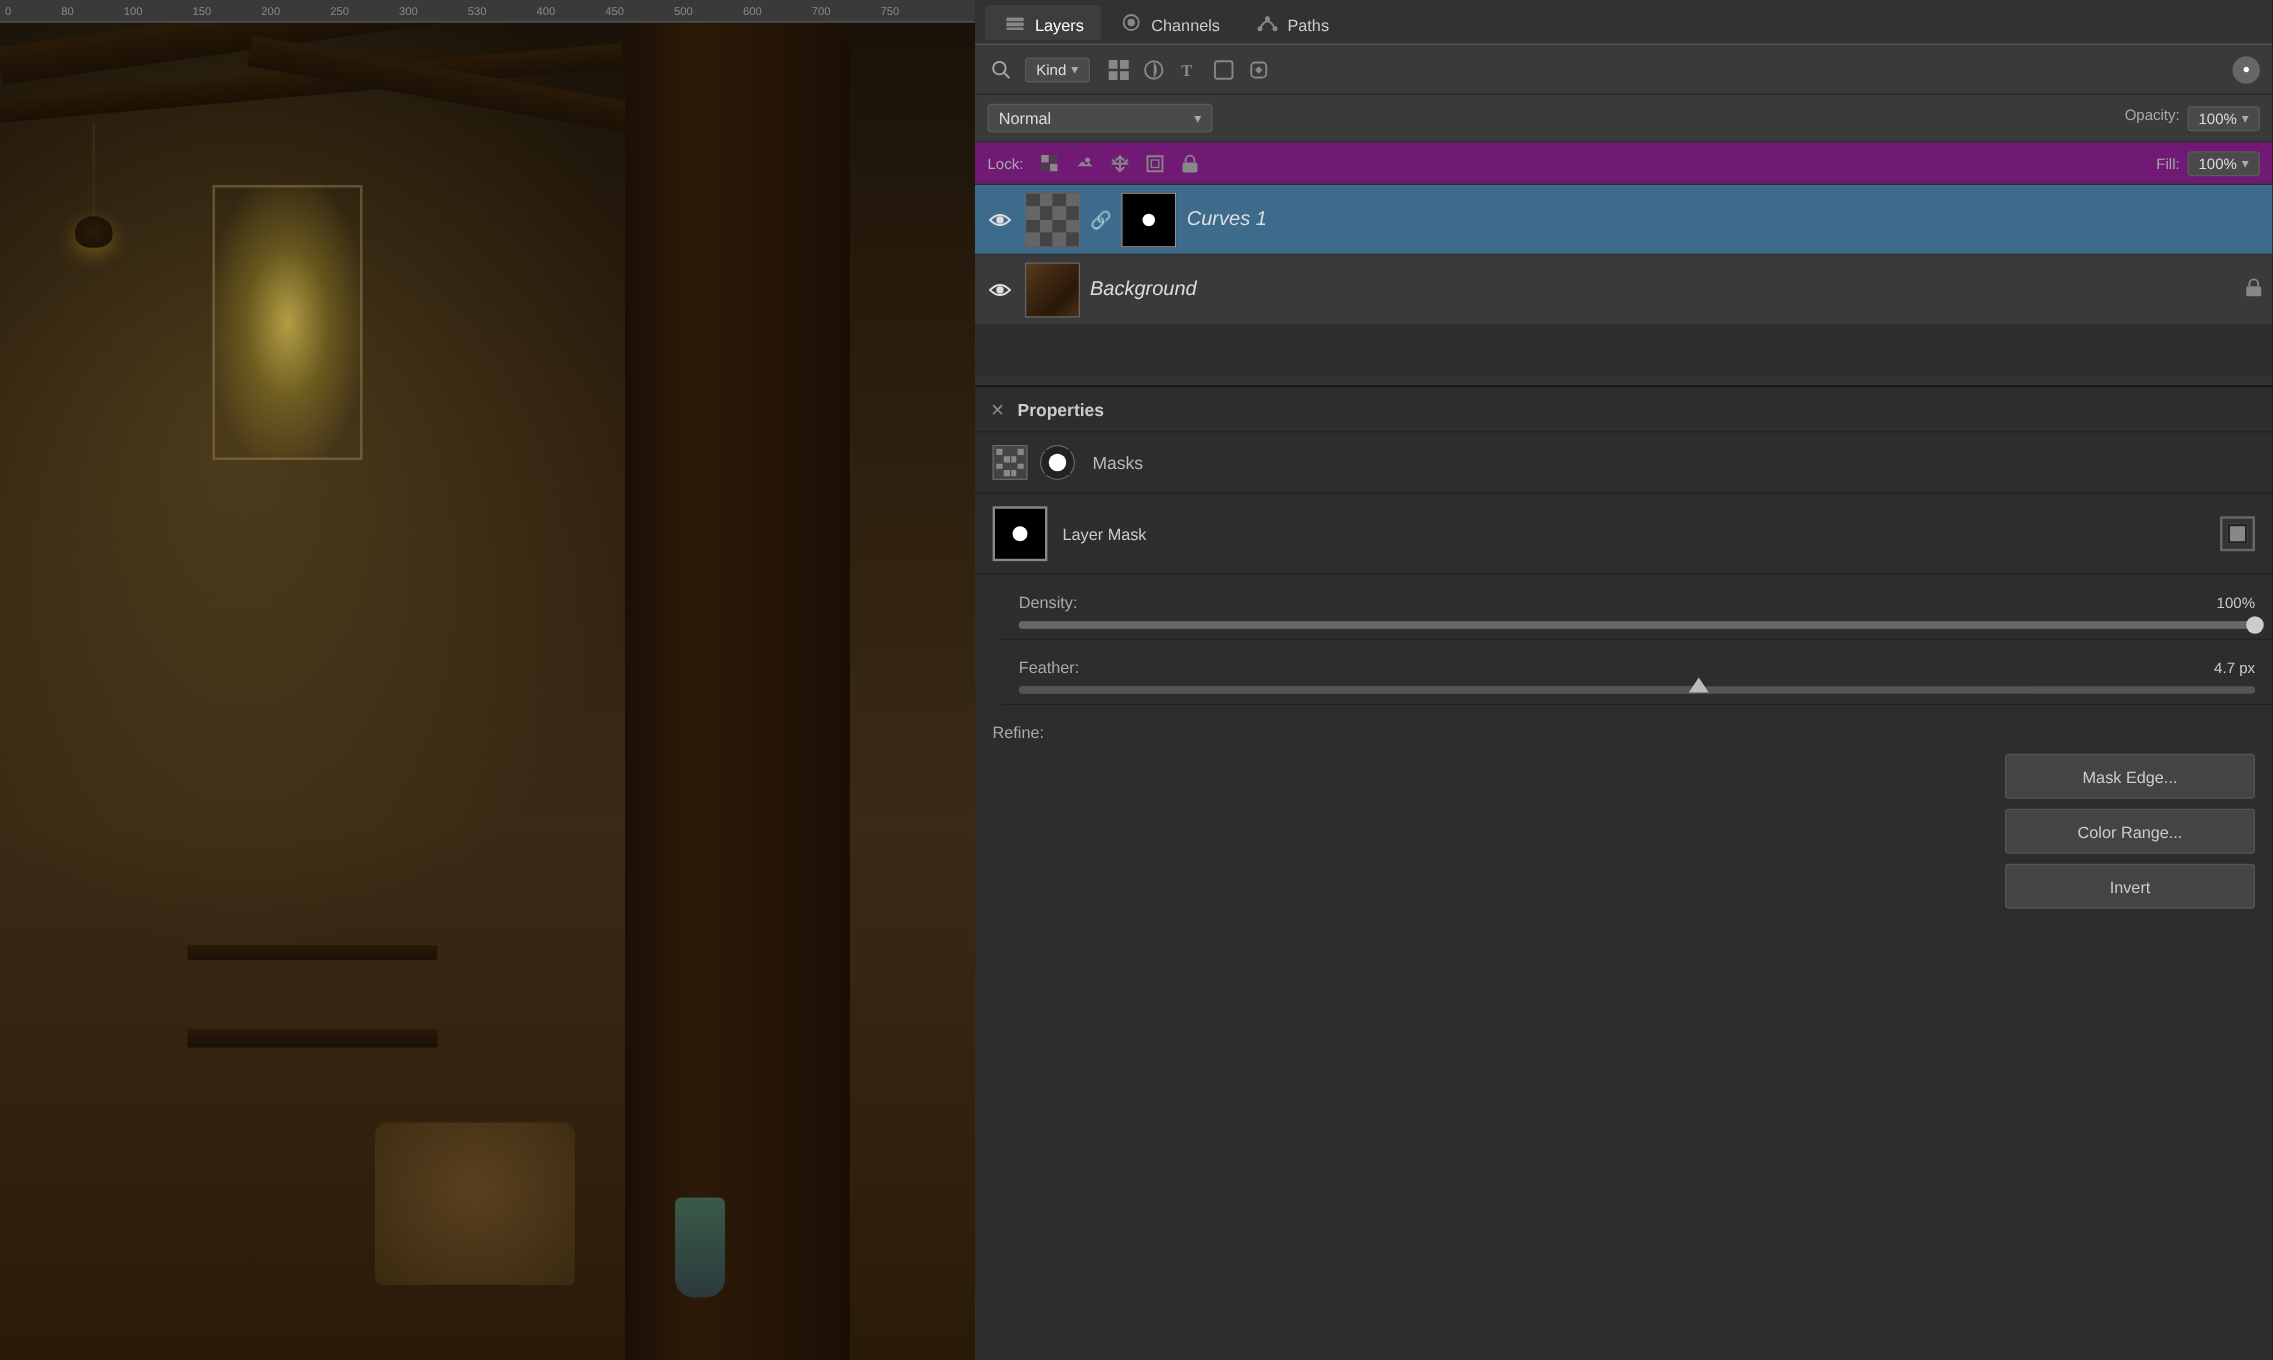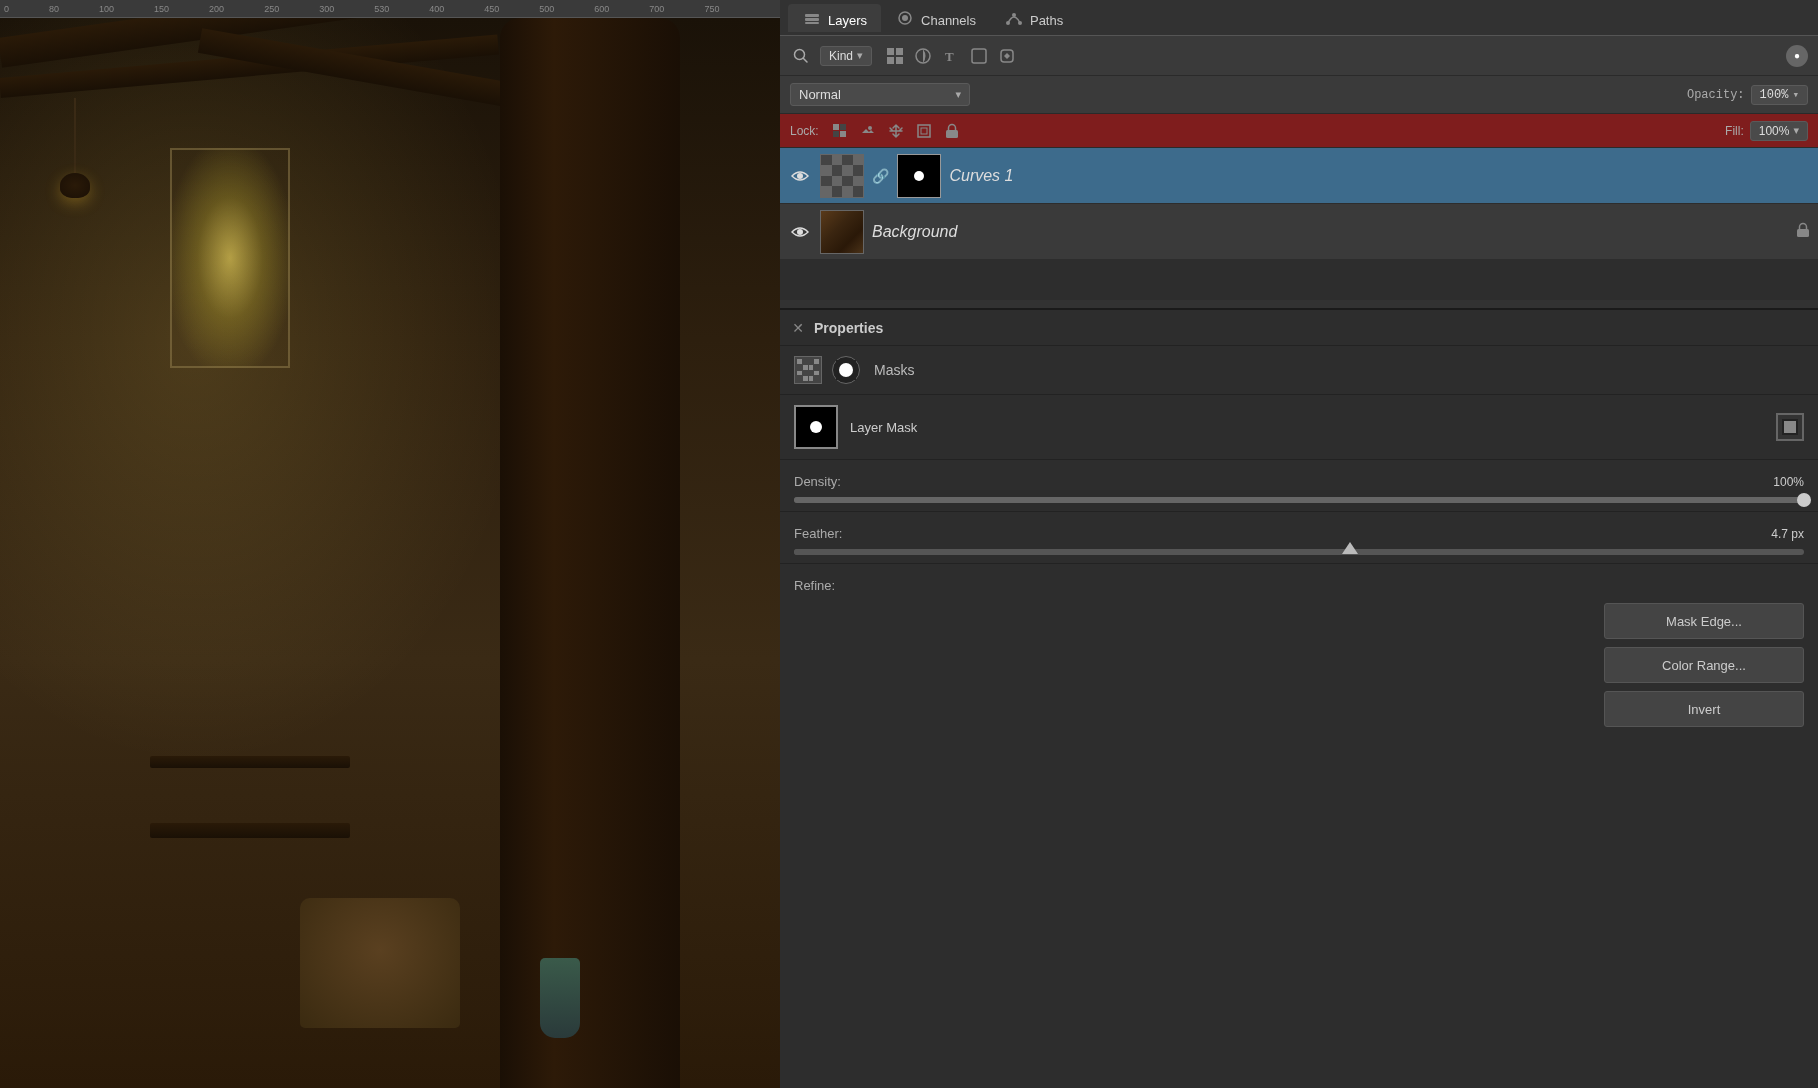--- a/index.html
+++ b/index.html
@@ -260,43 +260,41 @@
       background: #4a4a4a;
       border: 1px solid #5a5a5a;
       border-radius: 3px;
       padding: 3px 8px;
       cursor: pointer;
       font-size: 13px;
       color: #ddd;
     }
     .opacity-row {
       display: flex;
-      align-items: center;
       gap: 6px;
       margin-left: auto;
       font-size: 12px;
       color: #aaa;
-      font-family: Liberation Mono, monospace;
     }
     .opacity-value {
       background: #4a4a4a;
       border: 1px solid #5a5a5a;
       border-radius: 3px;
       padding: 2px 8px;
       color: #ddd;
       font-size: 12px;
       display: flex;
       align-items: center;
       gap: 4px;
     }
 
     
     .lock-row {
       height: 34px;
-      background: #7f1d1d;
+      background: #701a75;
       display: flex;
       align-items: center;
       padding: 0 10px;
       gap: 10px;
       border-bottom: 1px solid #2a2a2a;
       font-size: 12px;
       color: #aaa;
     }
     .lock-icon-group {
       display: flex;
@@ -506,20 +504,21 @@
       width: 16px;
       height: 16px;
       background: #888;
       border: 2px solid #222;
     }
 
     
     .slider-section {
       padding: 14px 14px 8px;
       border-bottom: 1px solid #222;
+      margin-left: 21px;
     }
     .slider-label-row {
       display: flex;
       align-items: center;
       justify-content: space-between;
       margin-bottom: 8px;
     }
     .slider-label {
       font-size: 13px;
       color: #aaa;

